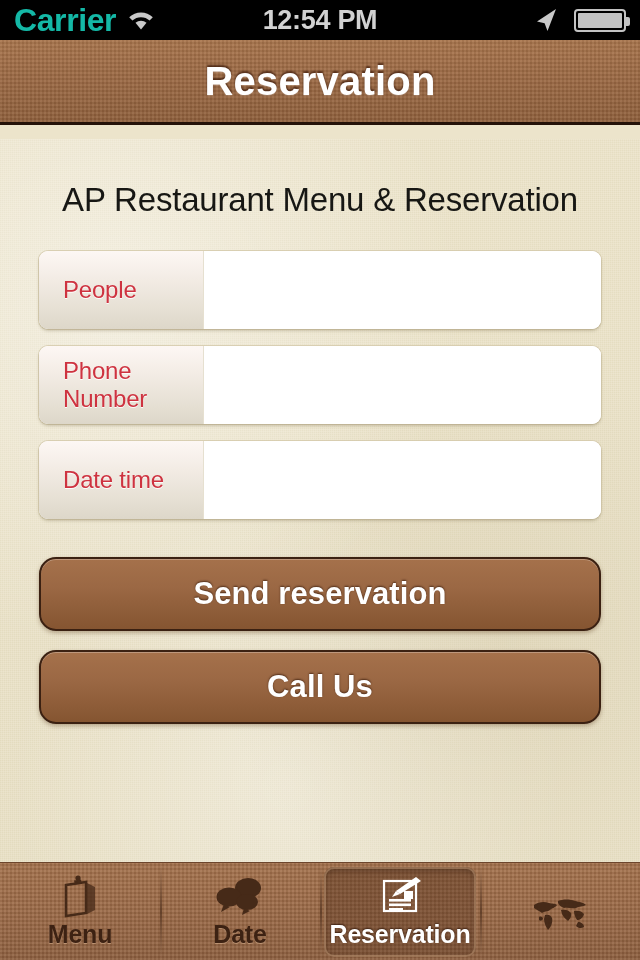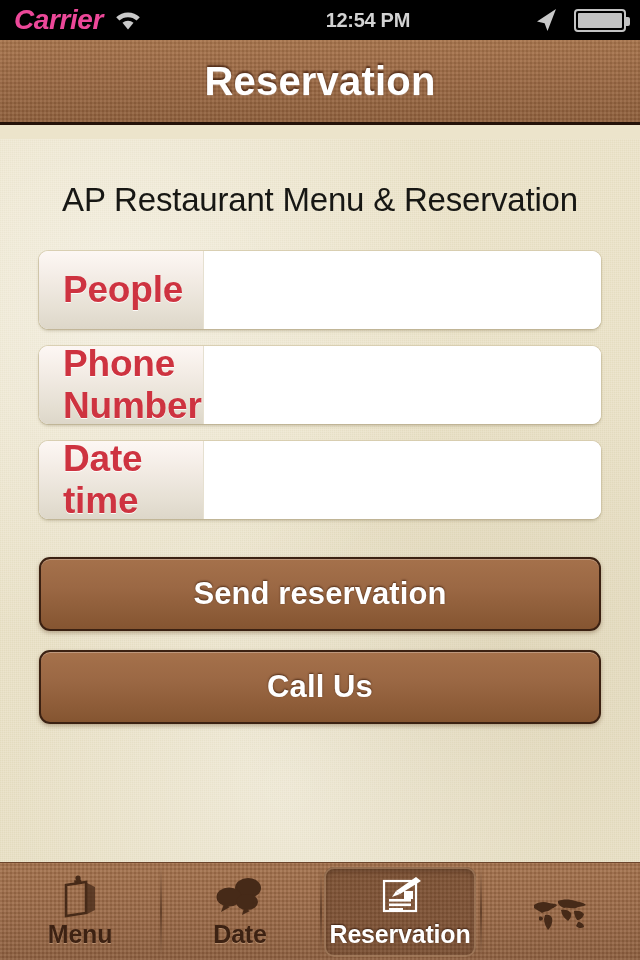--- a/index.html
+++ b/index.html
@@ -21,26 +21,26 @@
     width:640px; height:40px;
     background:#000;
     display:flex; align-items:center;
     color:#c9c9c9;
   }
   #sb-left {
     display:flex; align-items:center; gap:9px;
     padding-left:14px; width:230px;
   }
   #sb-carrier {
-    font-size:28px; font-weight:bold; letter-spacing:-0.4px;
-    color:#ec4899; line-height:1;font-style:italic;
+    font-size:32px; font-weight:bold; letter-spacing:-0.4px;
+    color:#14b8a6; line-height:1;
   }
   #sb-center {
-    flex:1; text-align:right;
-    font-size:20px; font-weight:bold; letter-spacing:-0.3px;
+    flex:1; text-align:center;
+    font-size:27px; font-weight:bold; letter-spacing:-0.3px;
     color:#d2d2d2;
   }
   #sb-right {
     width:230px; display:flex; align-items:center;
     justify-content:flex-end; gap:14px; padding-right:14px;
   }
   .wifi-ico { display:block; }
   .loc-ico  { display:block; }
   .batt {
     width:52px; height:23px;
@@ -105,40 +105,40 @@
     display:flex; align-items:stretch;
   }
   .field-label {
     width:240px;
     display:flex; align-items:center;
     padding-left:24px;
     background:linear-gradient(180deg,#fdf7f4 0%,#f3ece5 35%,#e6e0d4 75%,#ddd7c9 100%);
     border-right:1px solid #e6e0d0;
   }
   .field-label span {
-    font-size:37px; font-weight:bold;
+    font-size:24px; font-weight:normal;
     color:#ce3340;
     text-shadow:0 1px 0 rgba(255,255,255,.85);
     letter-spacing:-0.2px;
   }
   .field-input {
     flex:1; border:0; outline:0;
     background:#ffffff;
     font-family:"Liberation Sans", sans-serif;
     font-size:28px; color:#2a2a2a;
     padding:0 18px;
   }
   #field-group { margin-top:32px; }
 
   
   .btn {
     display:block;
     width:562px; height:74px;
     margin:0 auto 19px auto;
-    border-radius:11px;
+    border-radius:17px;
     border:2px solid #3b2112;
     background:linear-gradient(180deg,#a5714b 0%,#9b6844 40%,#855531 100%);
     box-shadow:inset 0 1px 0 rgba(255,255,255,.28),
                0 2px 4px rgba(110,80,50,.42);
     color:#ffffff;
     font-family:"Liberation Sans", sans-serif;
     font-size:31px; font-weight:bold;
     letter-spacing:0.1px;
     text-shadow:0 -1px 2px rgba(50,22,8,.72);
     cursor:pointer;

